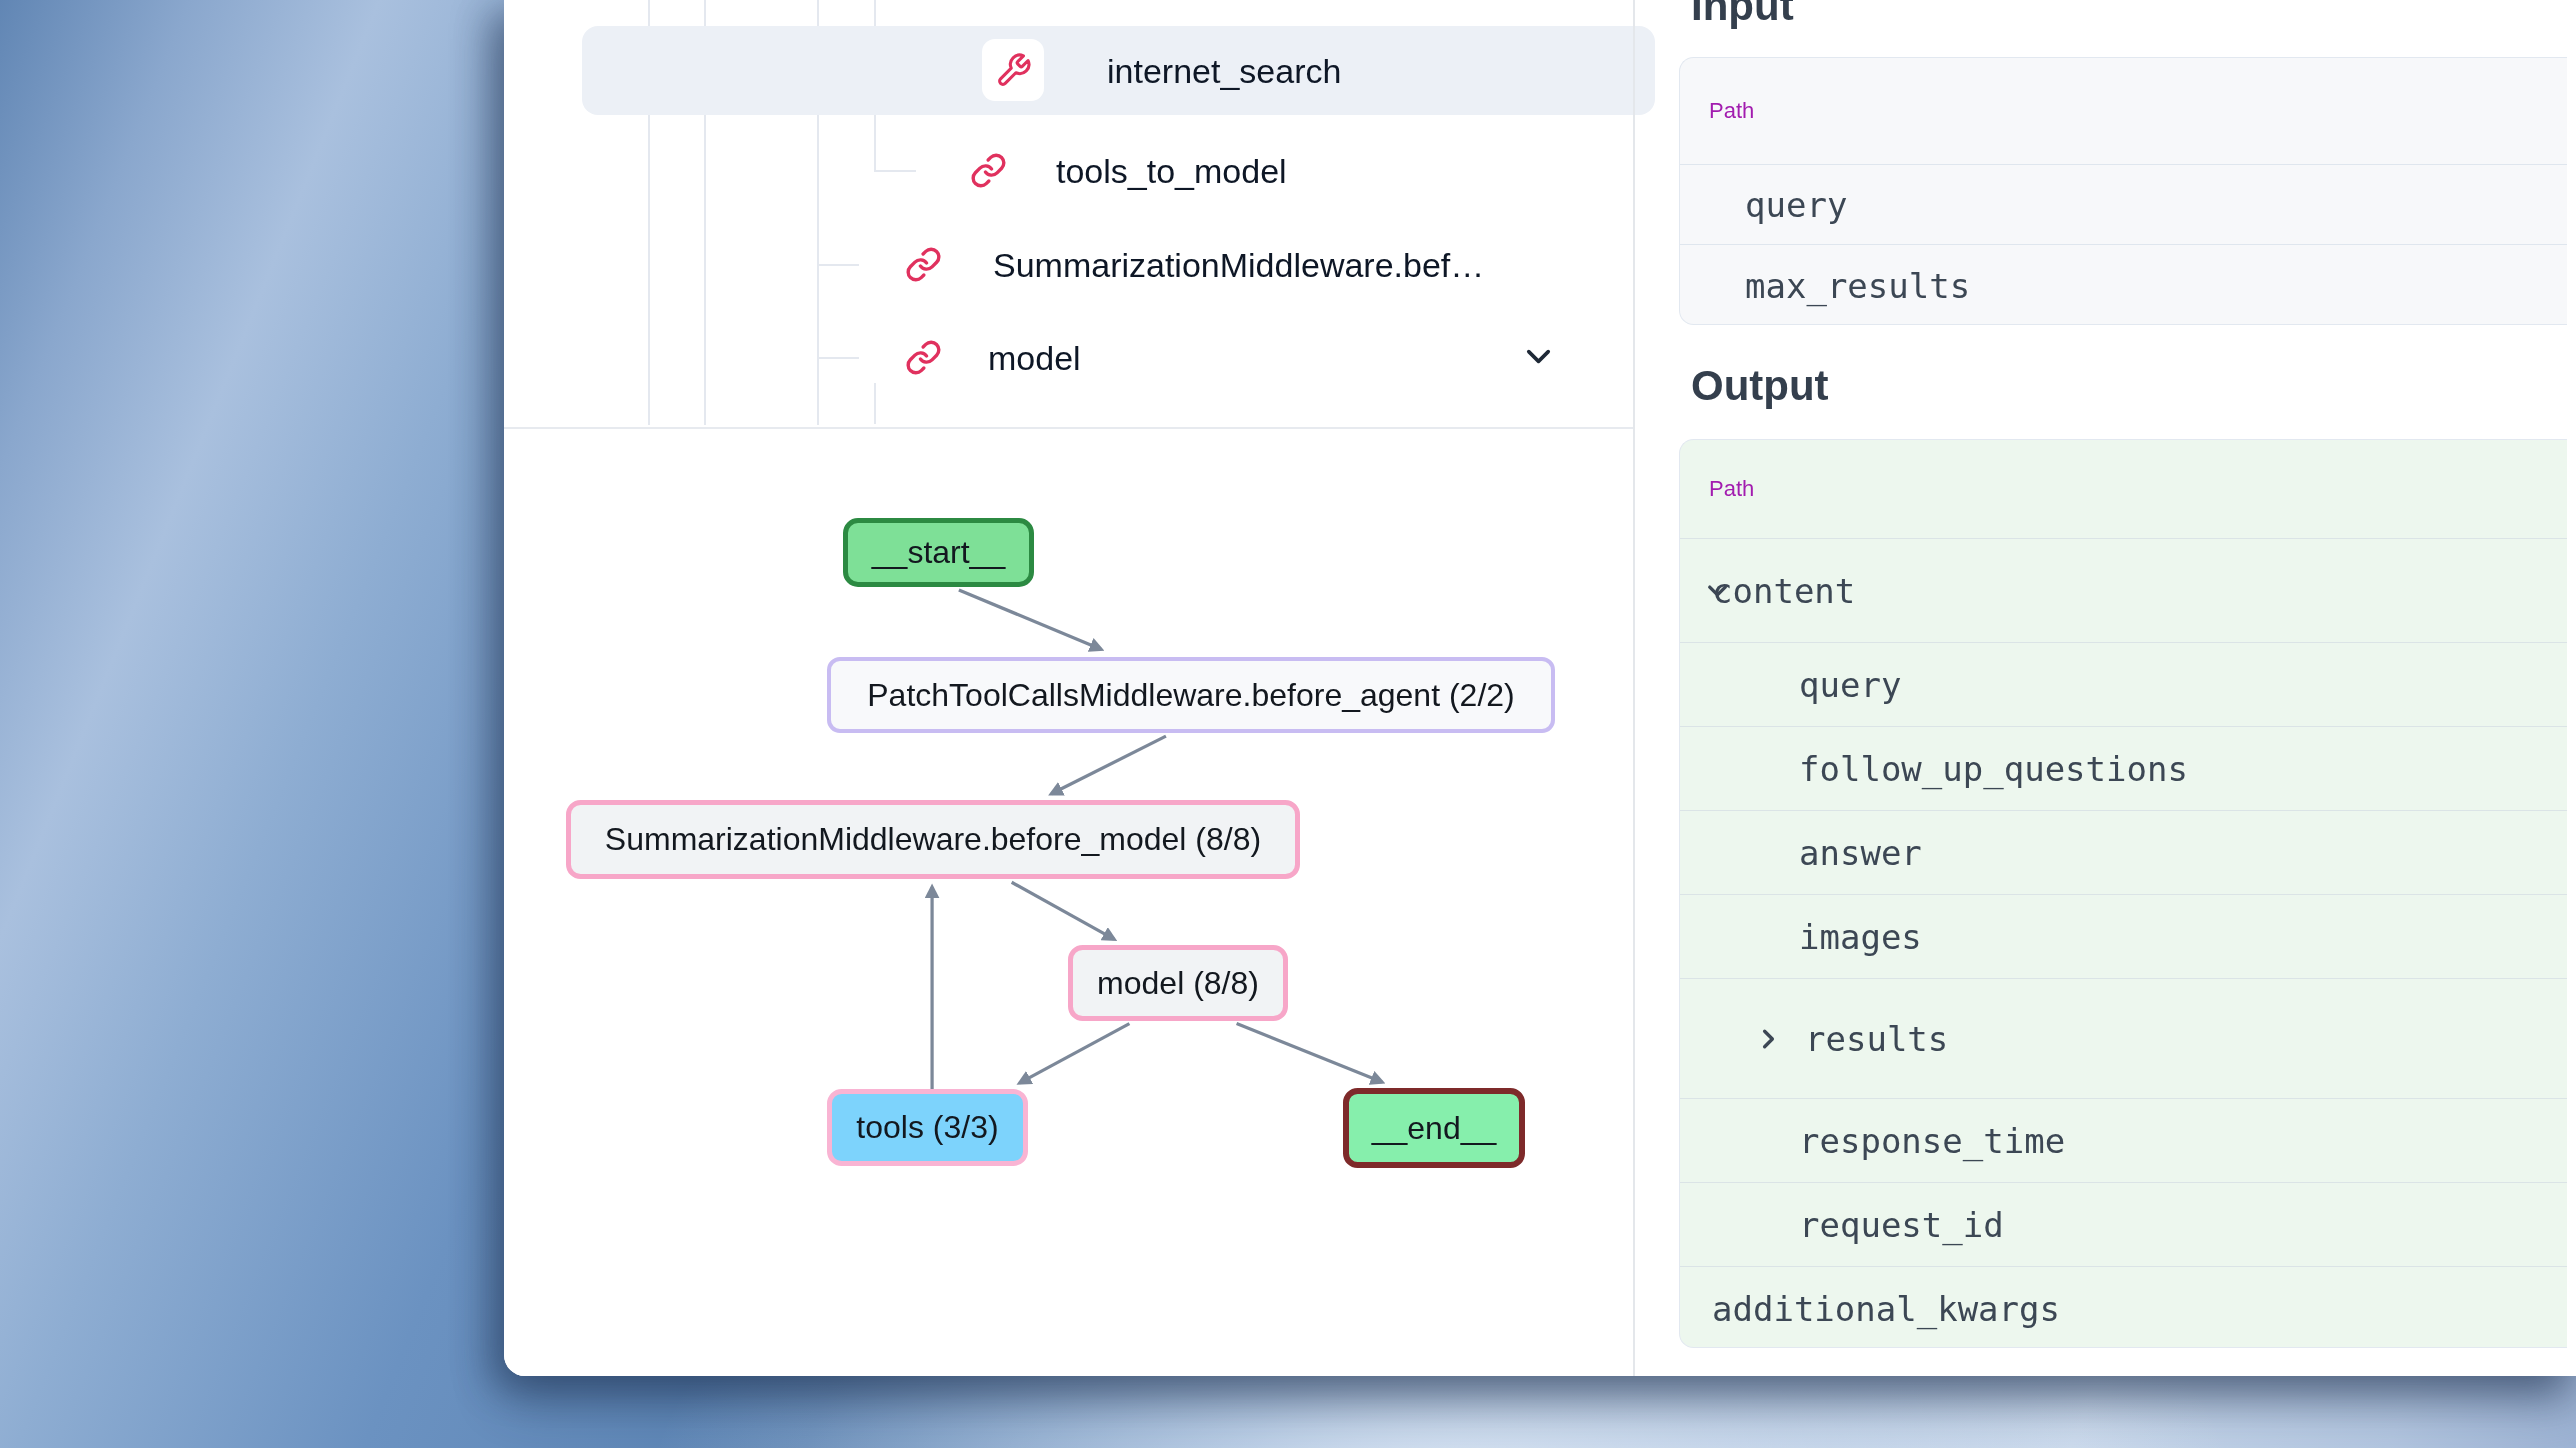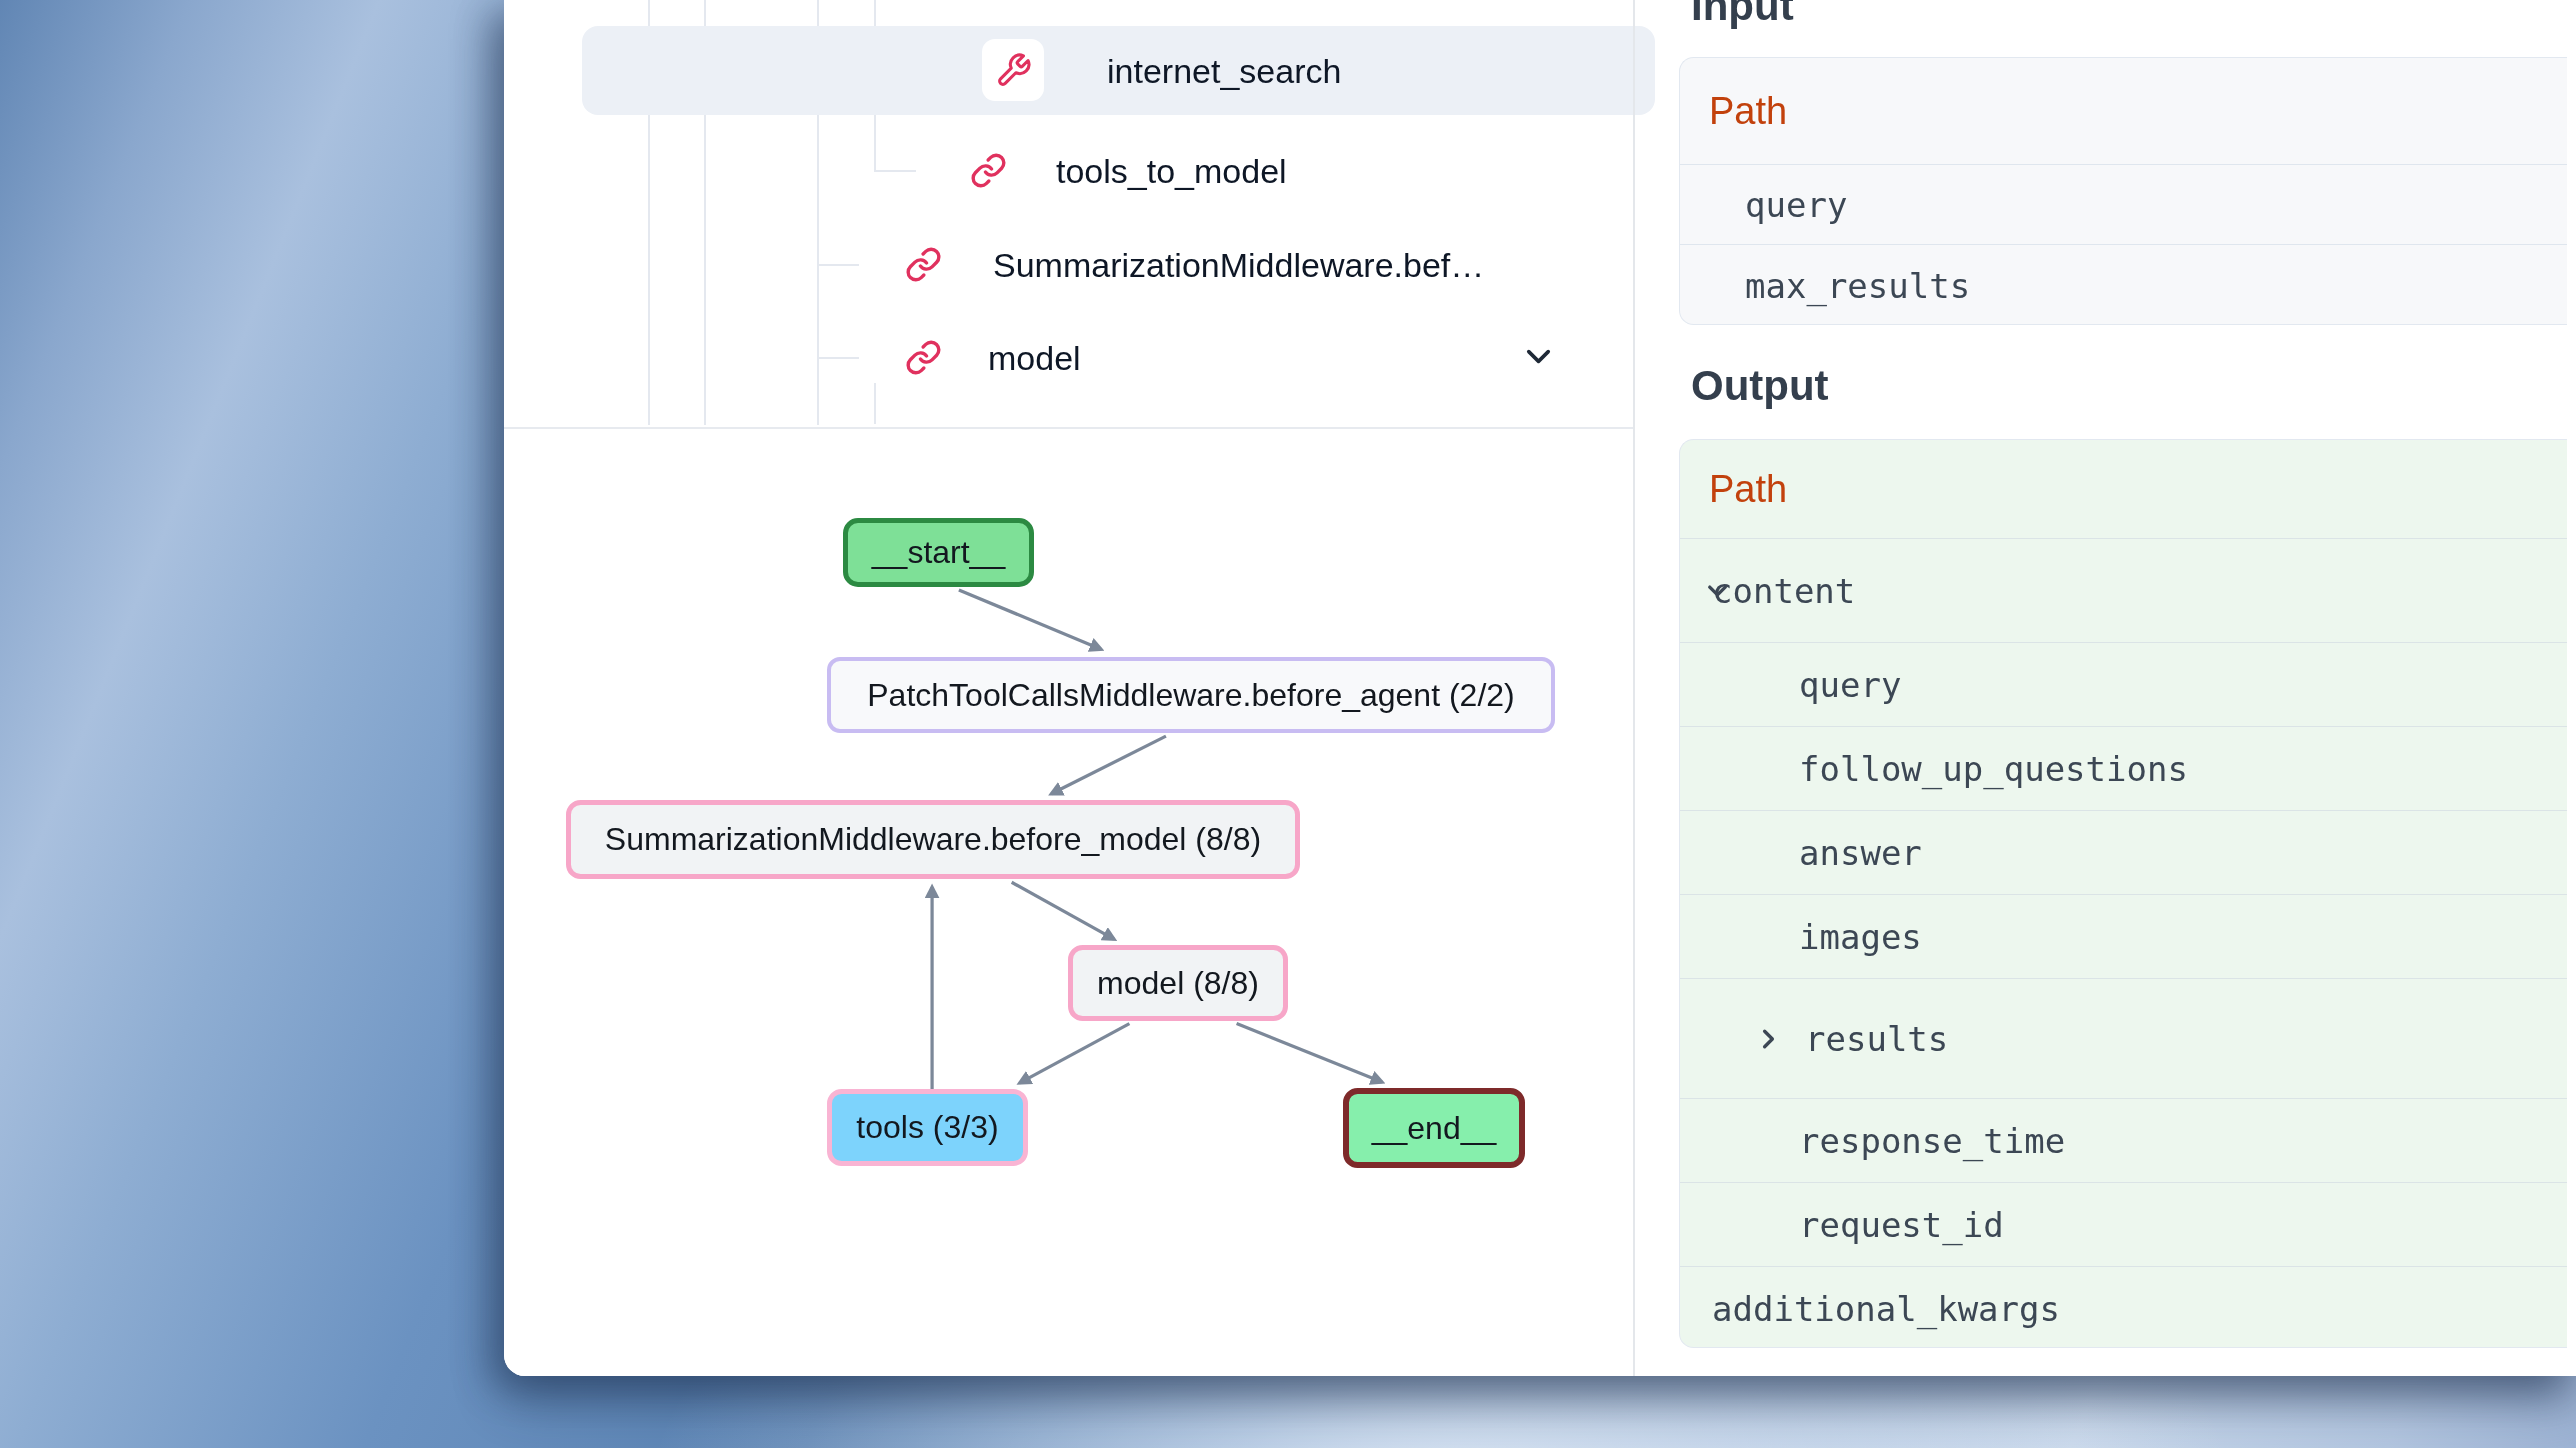--- a/index.html
+++ b/index.html
@@ -44,21 +44,21 @@
   .heading{position:absolute;left:56px;margin:0;font-size:42px;font-weight:700;color:#343f4d;}
   .input-heading{top:-18px;}
   .output-heading{top:362px;}
   .card{position:absolute;left:44px;width:888px;box-sizing:border-box;
     border:1.6px solid #e2e8f0;border-right:0;border-radius:14.6px 0 0 14.6px;overflow:hidden;}
   .input-card{top:57px;height:268px;background:#f7f8fa;}
   .output-card{top:439px;height:909px;background:#edf7ee;}
   .prow{position:relative;box-sizing:border-box;display:flex;align-items:center;border-bottom:1.6px solid #dfe6ee;}
   .output-card .prow{border-bottom-color:#dbe4e6;}
   .prow:last-child{border-bottom:0;}
-  .prow .hdr{padding-left:29px;font-size:38px;color:#c2410c;}
+  .prow .hdr{padding-left:29px;font-size:22px;color:#a21caf;}
   .mono{font-family:"DejaVu Sans Mono",monospace;font-size:34px;color:#3c4754;white-space:nowrap;text-align:center;}
   .chev{position:absolute;top:50%;transform:translateY(-50%);display:flex;}
   .h132{height:107px}.h122{height:99px}.h128{height:104px}.h103{height:84px}
   .h98{height:80px}.h100{height:81px}.h148{height:120px}
   .pl80{padding-left:65px}.pl84{padding-left:32px}.pl146{padding-left:119px}.pl154{padding-left:125px}
 </style>
 </head>
 <body>
 
 <div class="window">

